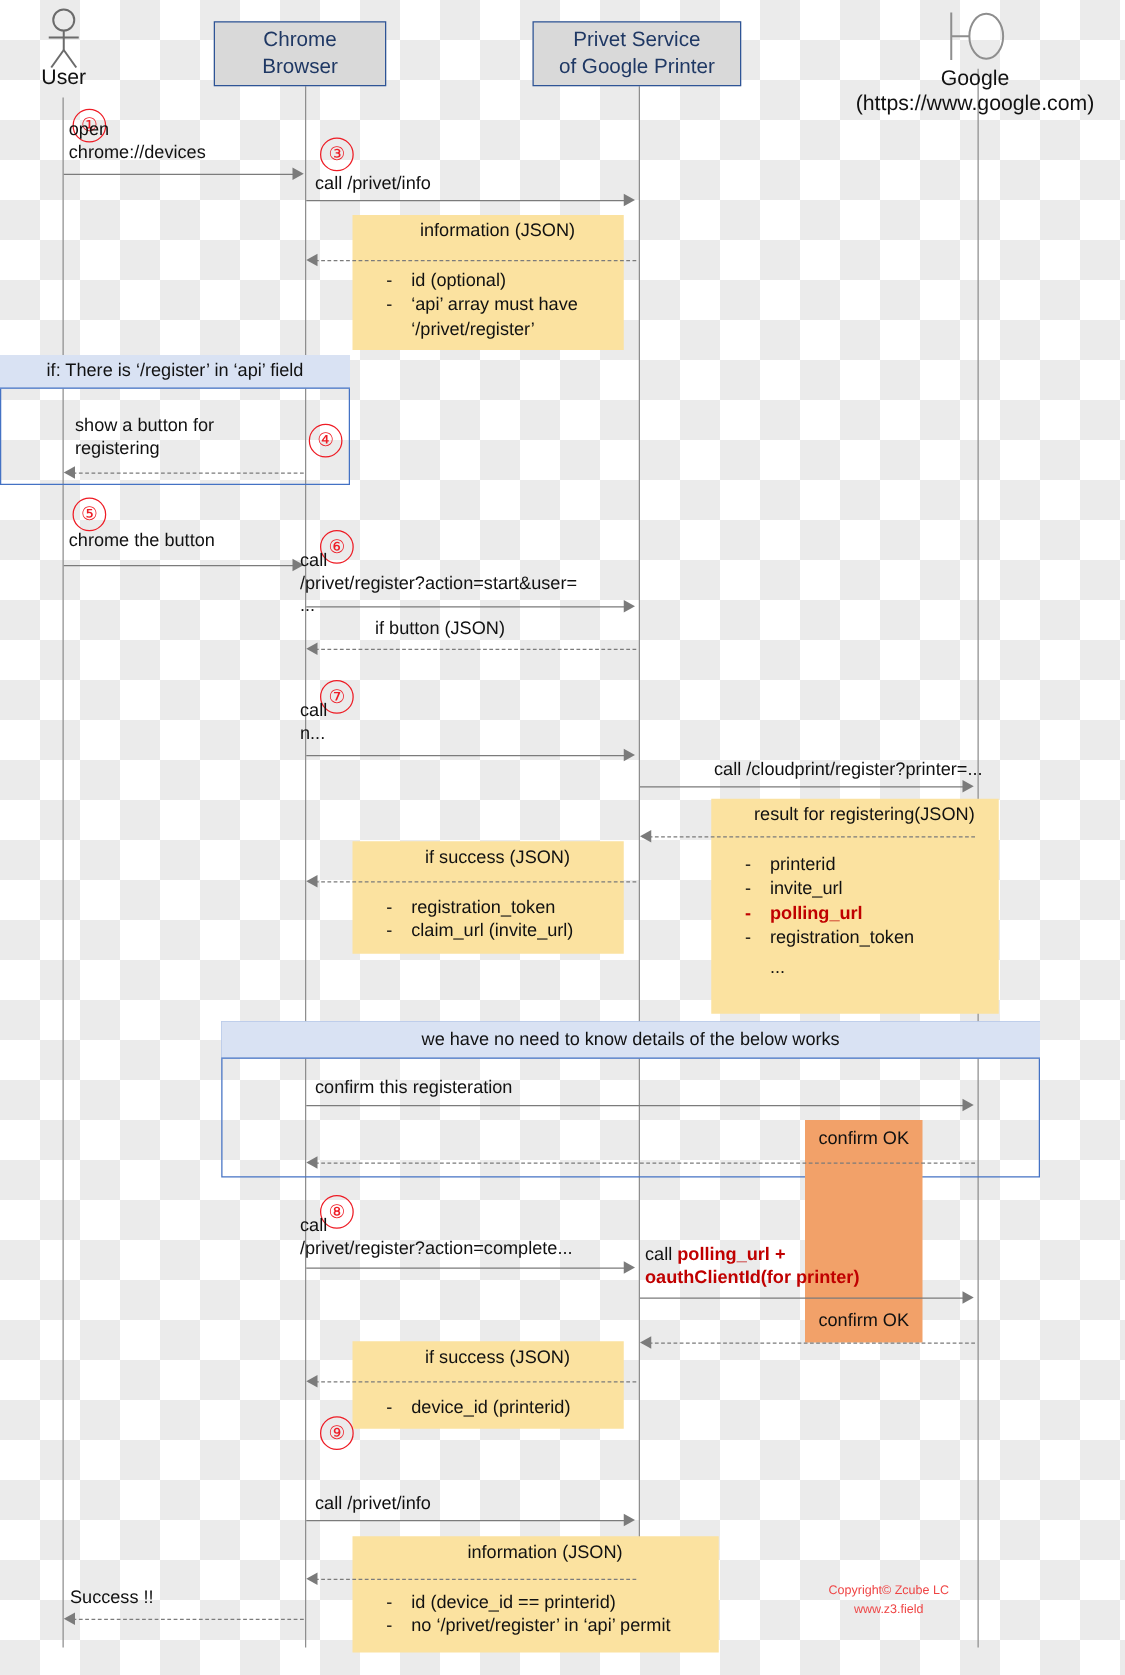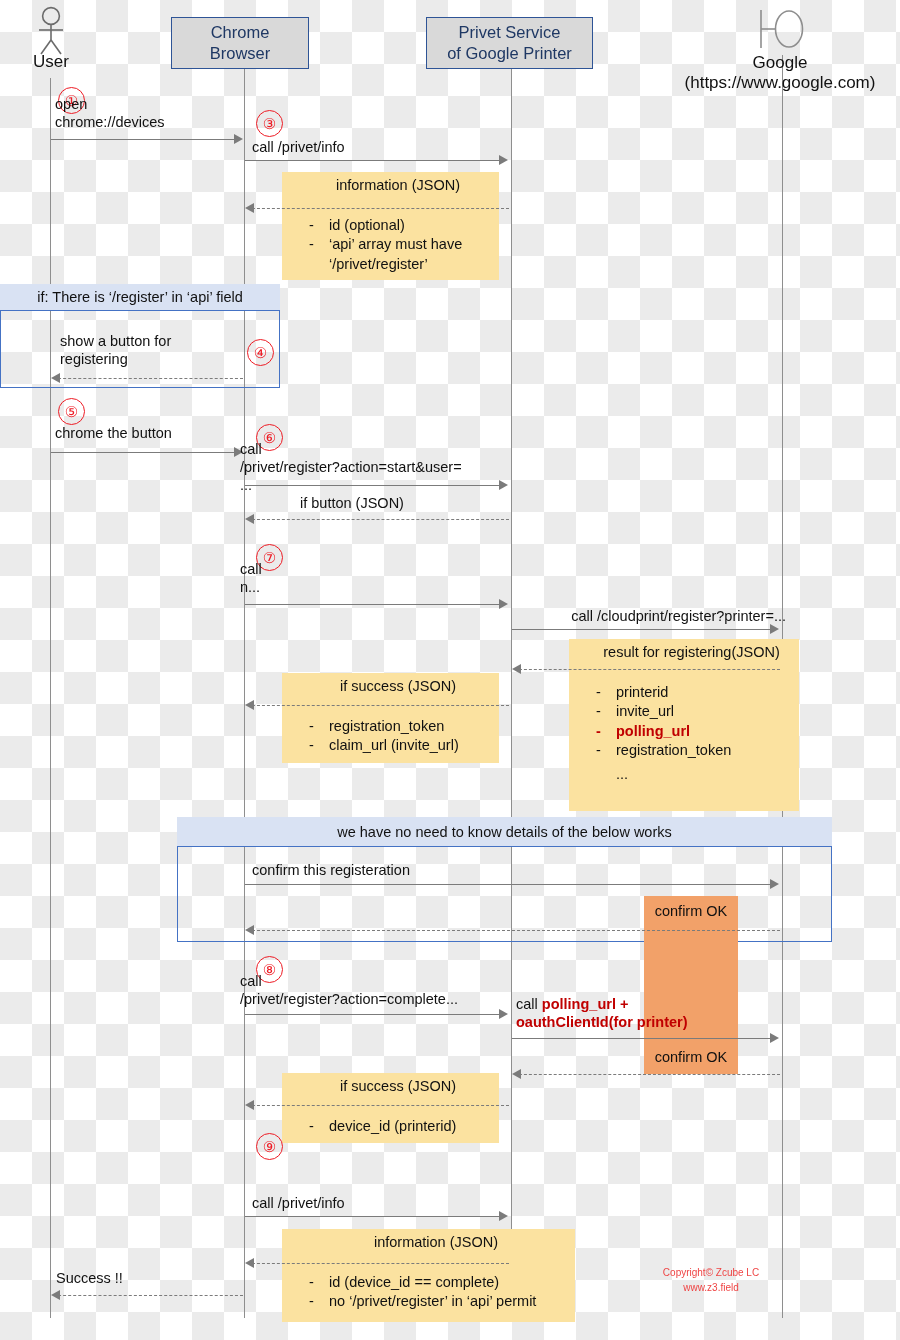--- a/index.html
+++ b/index.html
@@ -347,21 +347,21 @@
   <div>call /privet/info</div>
 </div>
 <div class="msgline" style="left:245px;top:1216px;width:256px;"></div>
 <div class="arrowR" style="left:499px;top:1211px;"></div>
 
 <div class="note" style="left:282px;top:1229px;width:293px;height:93px;">
   <div class="ttl">information (JSON)</div>
   <ul style="margin-top:20px;">
     <li>
         <span class="dash">-</span>
-        <span>id (device_id == complete)</span>
+        <span>id (device_id == printerid)</span>
       </li>
     <li>
         <span class="dash">-</span>
         <span>no ‘/privet/register’ in ‘api’ permit</span>
       </li>
   </ul>
 </div>
 <div class="msgline dash" style="left:247px;top:1263px;width:262px;"></div>
 <div class="arrowL" style="left:245px;top:1258px;"></div>
 

